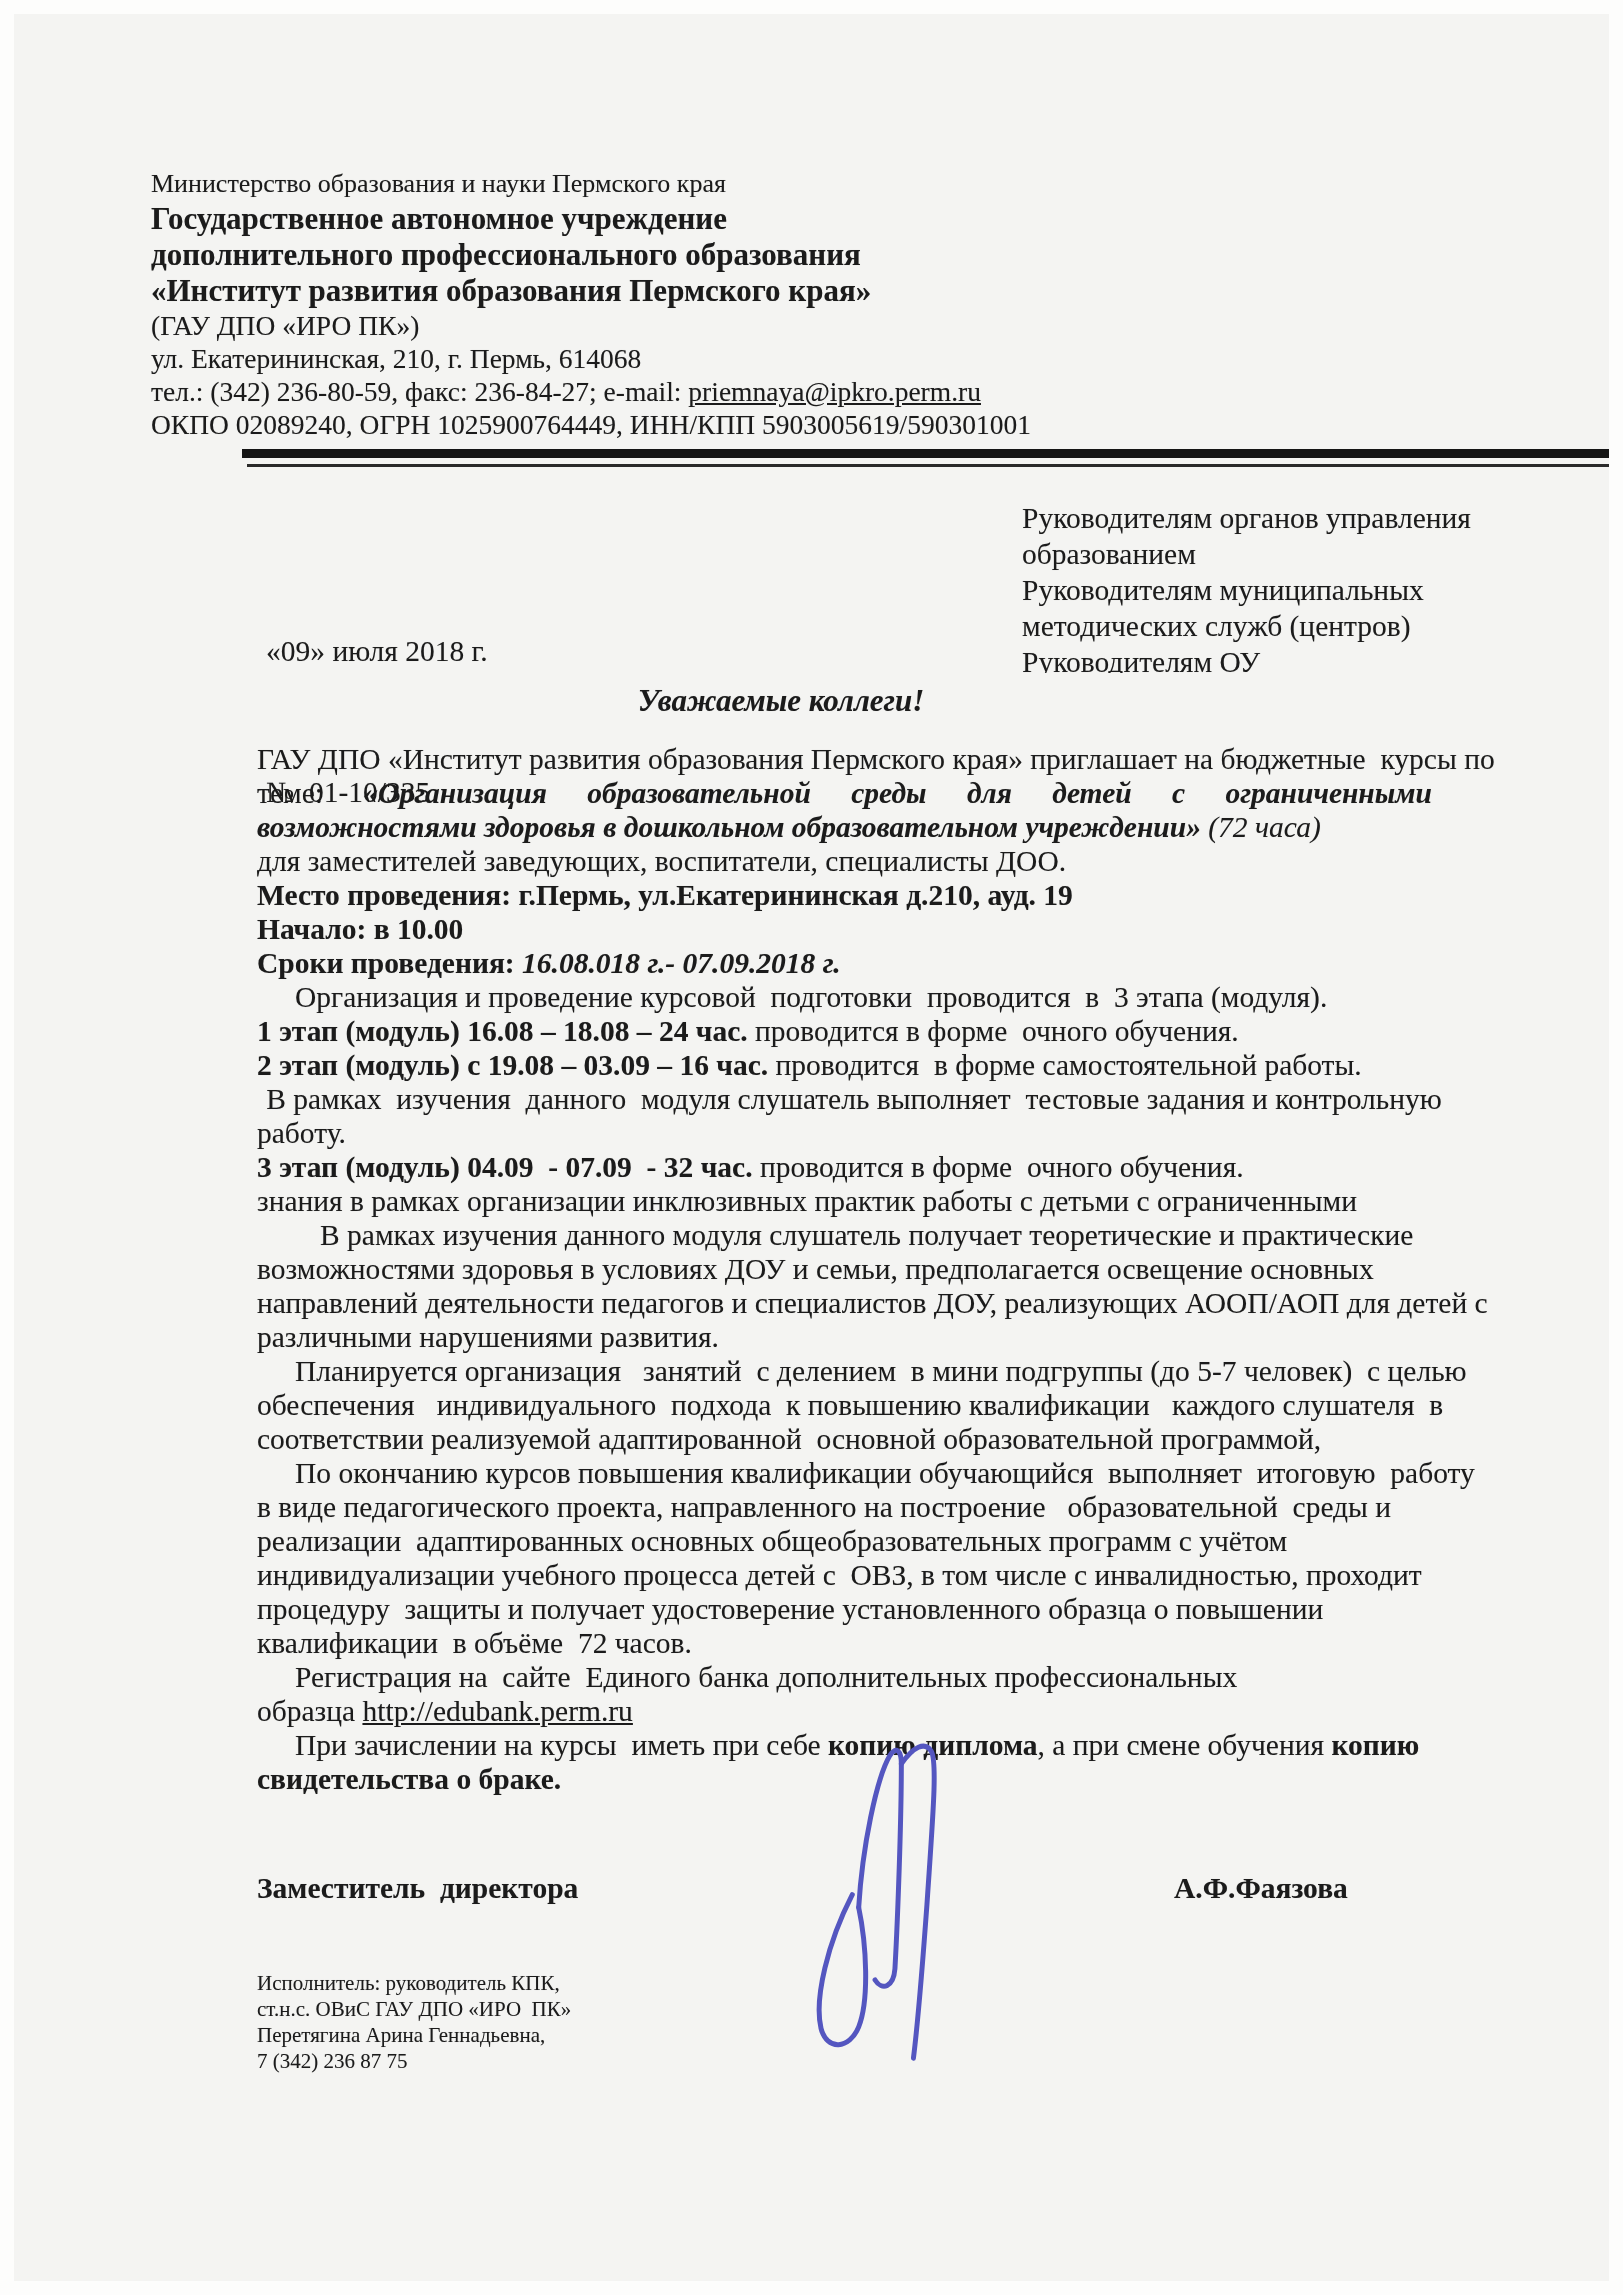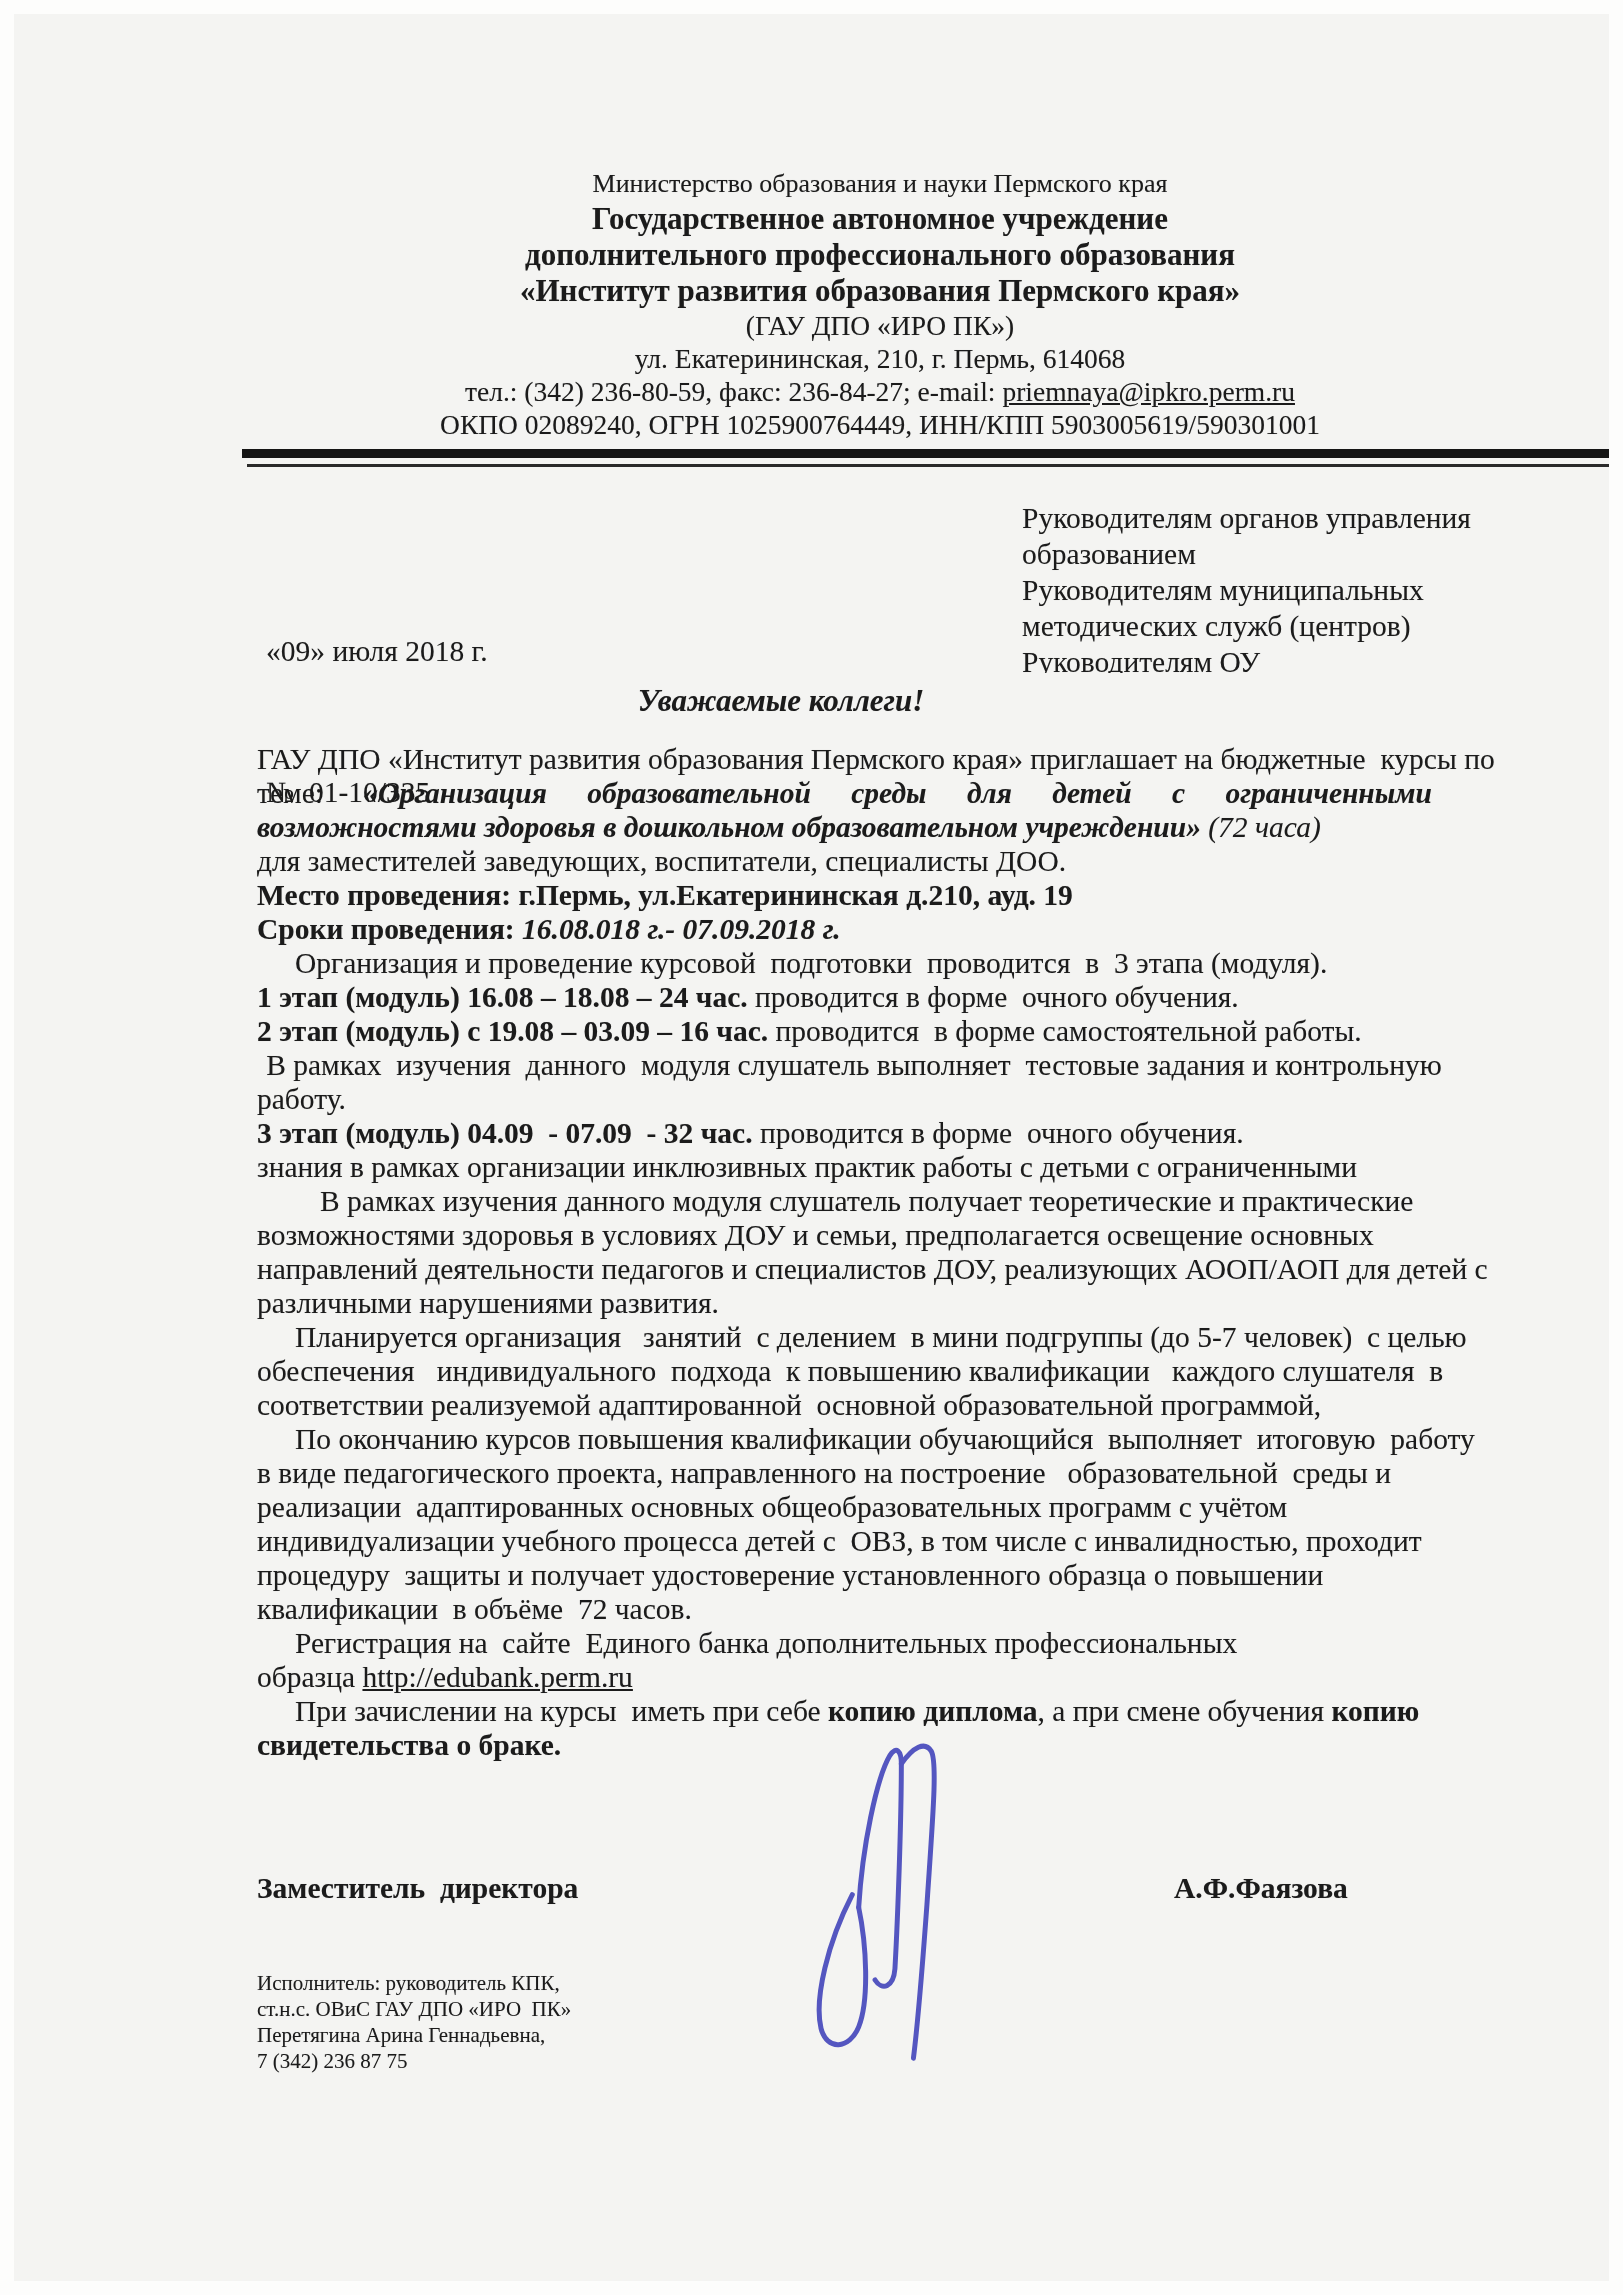--- a/index.html
+++ b/index.html
@@ -8,21 +8,21 @@
     width:1623px;height:2295px;
     background:#f4f4f2;
     box-sizing:border-box;
     border:14.4px solid #fdfdfc;
     font-family:"Liberation Serif","DejaVu Serif",serif;
     color:#1b1b1b;
     overflow:hidden;
     text-shadow:0 0 0.7px rgba(50,50,50,.30);
   }
   
-  .letterhead{position:absolute;left:137px;right:0;top:152px;text-align:center;}
+  .letterhead{position:absolute;left:137px;right:0;top:152px;text-align:left;}
   .lh-line{font-size:26px;line-height:35px;white-space:pre;}
   .lh-bold{font-weight:bold;font-size:31px;line-height:36px;}
   .lh-small{font-size:27.5px;line-height:33px;}
   .u{text-decoration:underline;}
   .rule-thick{position:absolute;left:228px;right:0;top:435px;height:9.2px;background:#151515;}
   .rule-thin{position:absolute;left:233px;right:0;top:450px;height:2.6px;background:#2a2a2a;}
   
   .ref{position:absolute;left:252px;top:520px;font-size:29.5px;line-height:47px;white-space:pre;}
   
   .addr{position:absolute;left:1008px;top:486px;width:550px;height:173px;overflow:hidden;}
@@ -75,20 +75,21 @@
     </div>
 
   <div class="salut">Уважаемые коллеги!</div>
 
   <div class="body">
       <div class="bline"><span>ГАУ ДПО «Институт развития образования Пермского края» приглашает на бюджетные  курсы по</span></div>
       <div class="bline" style="word-spacing: 33px;"><span>теме: </span><span style="font-weight: bold; font-style: italic;">«Организация образовательной среды для детей с ограниченными</span></div>
       <div class="bline"><span style="font-weight: bold; font-style: italic;">возможностями здоровья в дошкольном образовательном учреждении»</span><span style="font-style: italic;"> (72 часа)</span></div>
       <div class="bline"><span>для заместителей заведующих, воспитатели, специалисты ДОО.</span></div>
       <div class="bline"><span style="font-weight: bold;">Место проведения: г.Пермь, ул.Екатерининская д.210, ауд. 19</span></div>
+      <div class="bline"><span style="font-weight: bold;">Начало: в 10.00</span></div>
       <div class="bline"><span style="font-weight: bold;">Сроки проведения: </span><span style="font-weight: bold; font-style: italic;">16.08.018 г.- 07.09.2018 г.</span></div>
       <div class="bline" style="padding-left: 38px;"><span>Организация и проведение курсовой  подготовки  проводится  в  3 этапа (модуля).</span></div>
       <div class="bline"><span style="font-weight: bold;">1 этап (модуль) 16.08 – 18.08 – 24 час.</span><span> проводится в форме  очного обучения.</span></div>
       <div class="bline"><span style="font-weight: bold;">2 этап (модуль) с 19.08 – 03.09 – 16 час.</span><span> проводится  в форме самостоятельной работы.</span></div>
       <div class="bline" style="padding-left: 9.2px;"><span>В рамках  изучения  данного  модуля слушатель выполняет  тестовые задания и контрольную</span></div>
       <div class="bline"><span>работу.</span></div>
       <div class="bline"><span style="font-weight: bold;">3 этап (модуль) 04.09  - 07.09  - 32 час.</span><span> проводится в форме  очного обучения.</span></div>
       <div class="bline"><span>знания в рамках организации инклюзивных практик работы с детьми с ограниченными</span></div>
       <div class="bline" style="padding-left: 63px;"><span>В рамках изучения данного модуля слушатель получает теоретические и практические</span></div>
       <div class="bline"><span>возможностями здоровья в условиях ДОУ и семьи, предполагается освещение основных</span></div>

